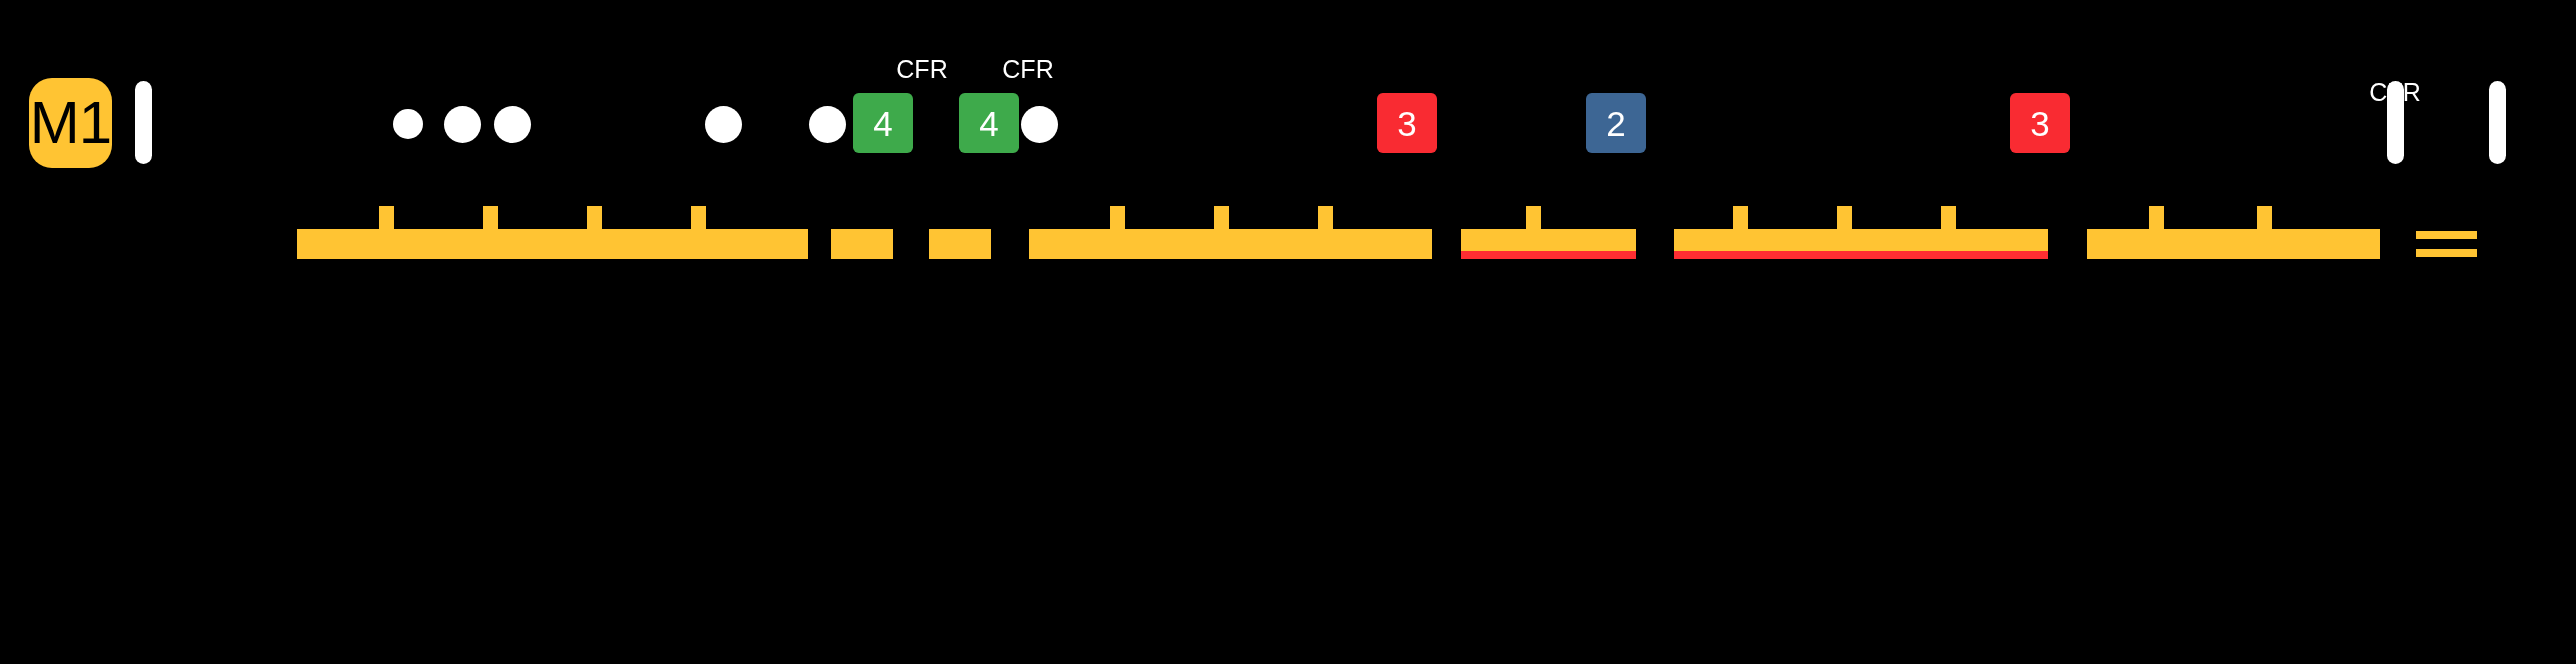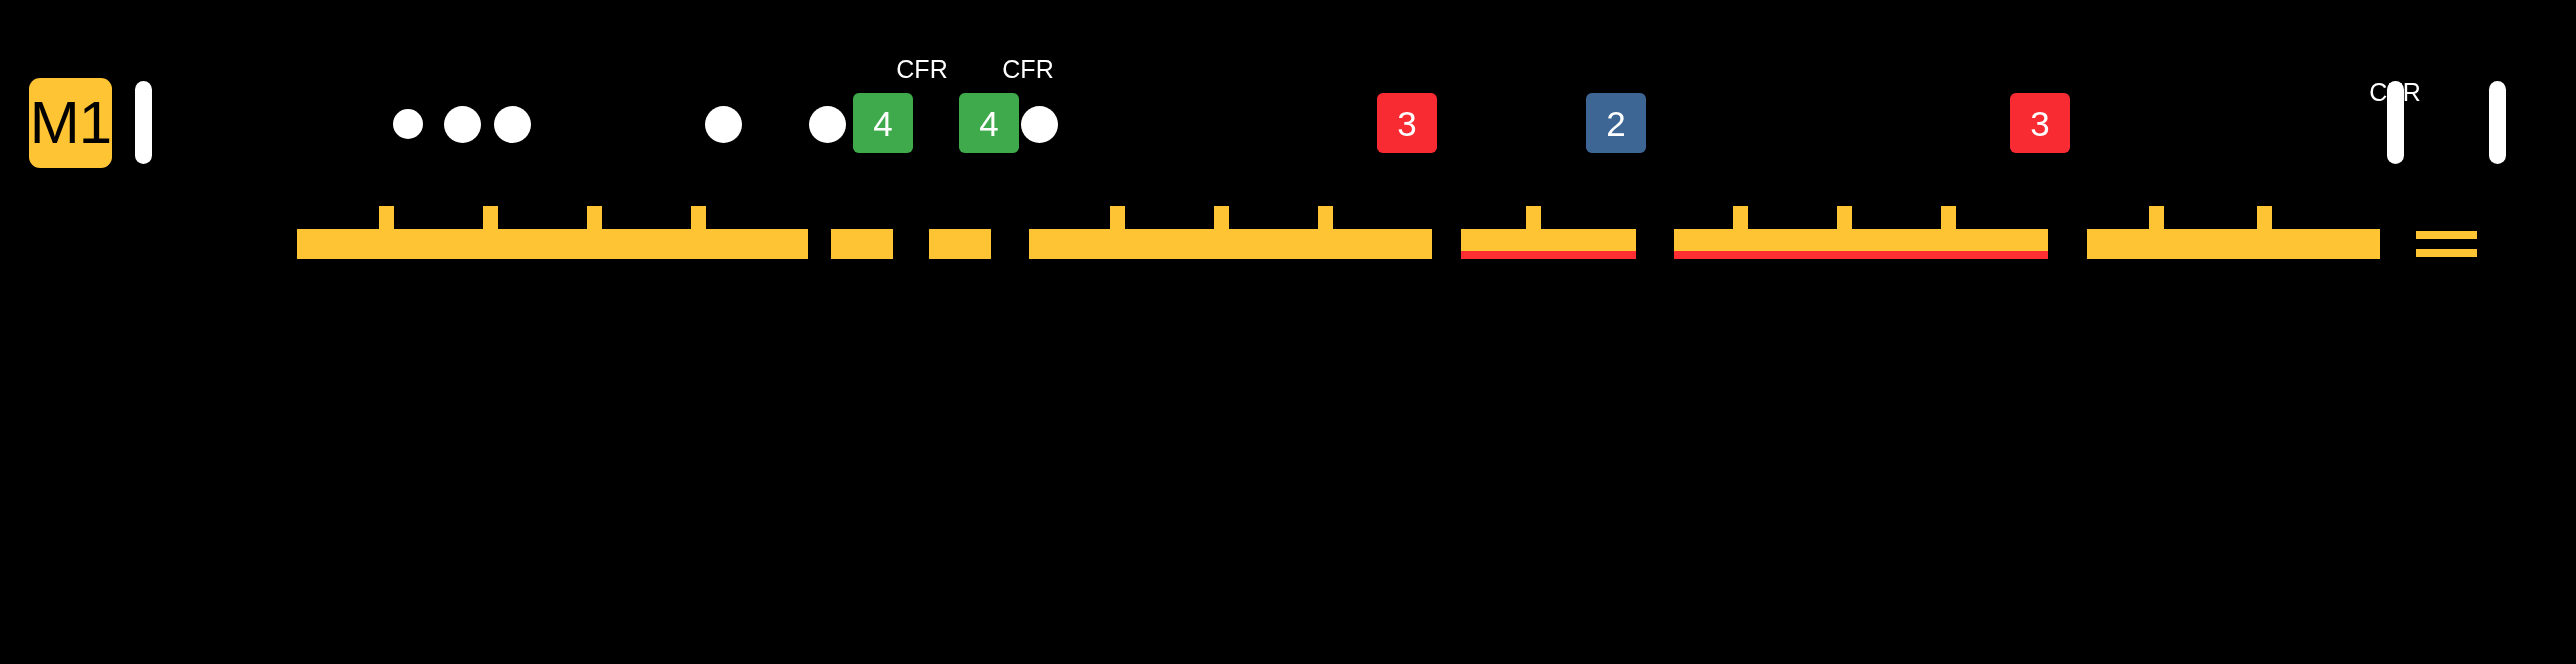--- a/index.html
+++ b/index.html
@@ -18,21 +18,21 @@
     background: #000000;
     overflow: hidden;
   }
 
   
   .line-badge {
     position: absolute;
     display: flex;
     align-items: center;
     justify-content: center;
-    border-radius: 11px;
+    border-radius: 23px;
     box-sizing: border-box;
   }
   .line-badge-label {
     font-size: 60px;
     line-height: 1;
     font-weight: 400;
     letter-spacing: -0.8px;
   }
 
   

